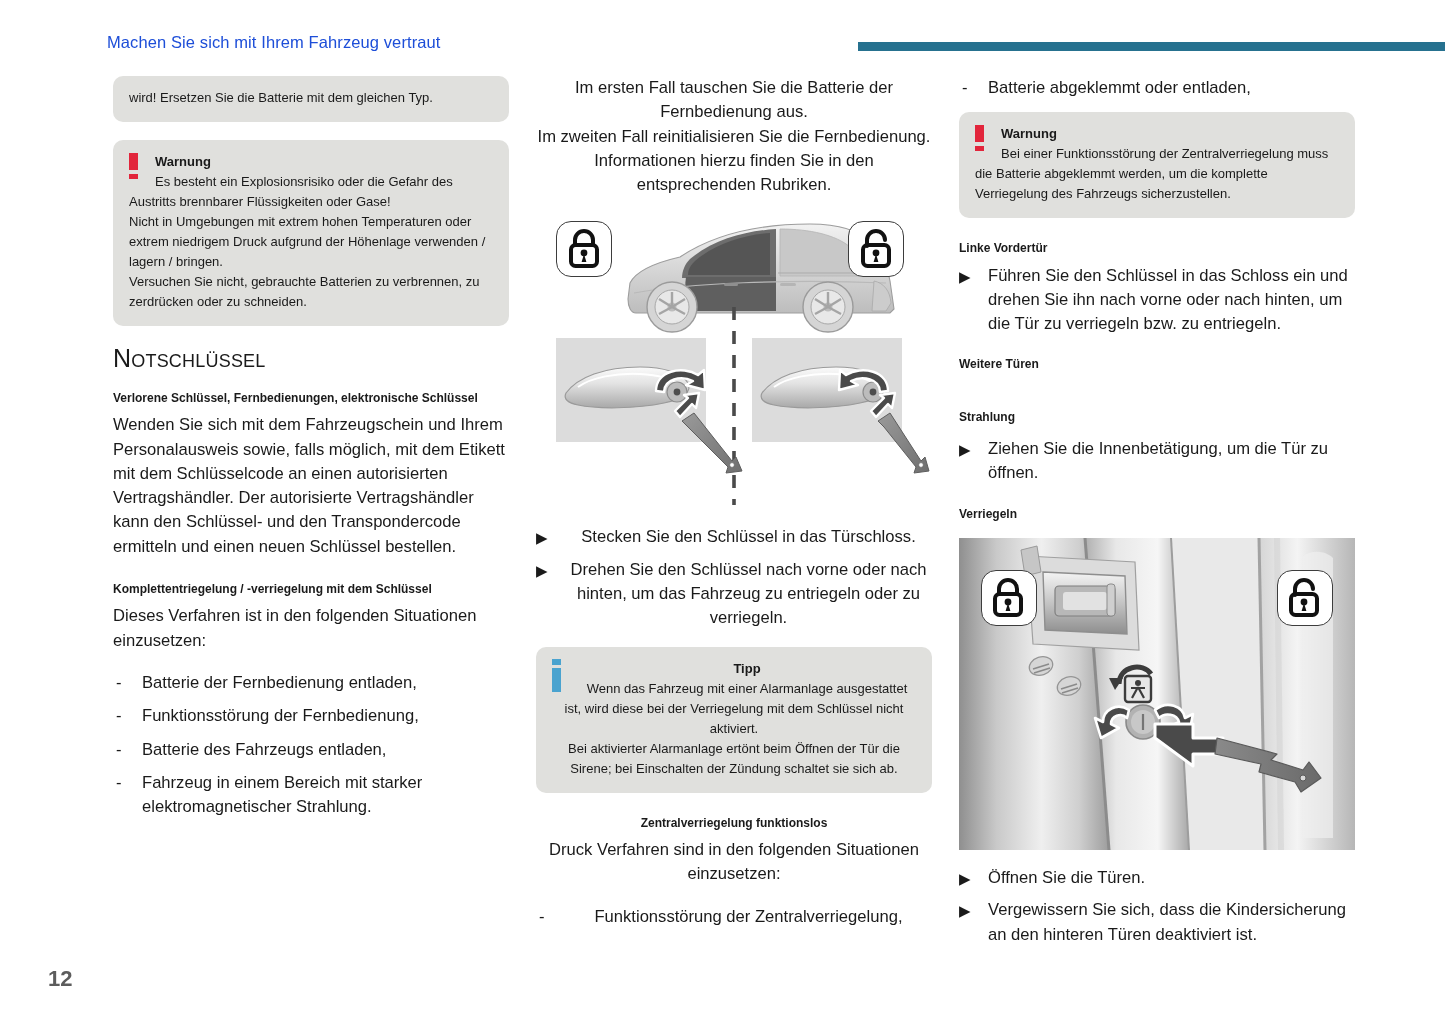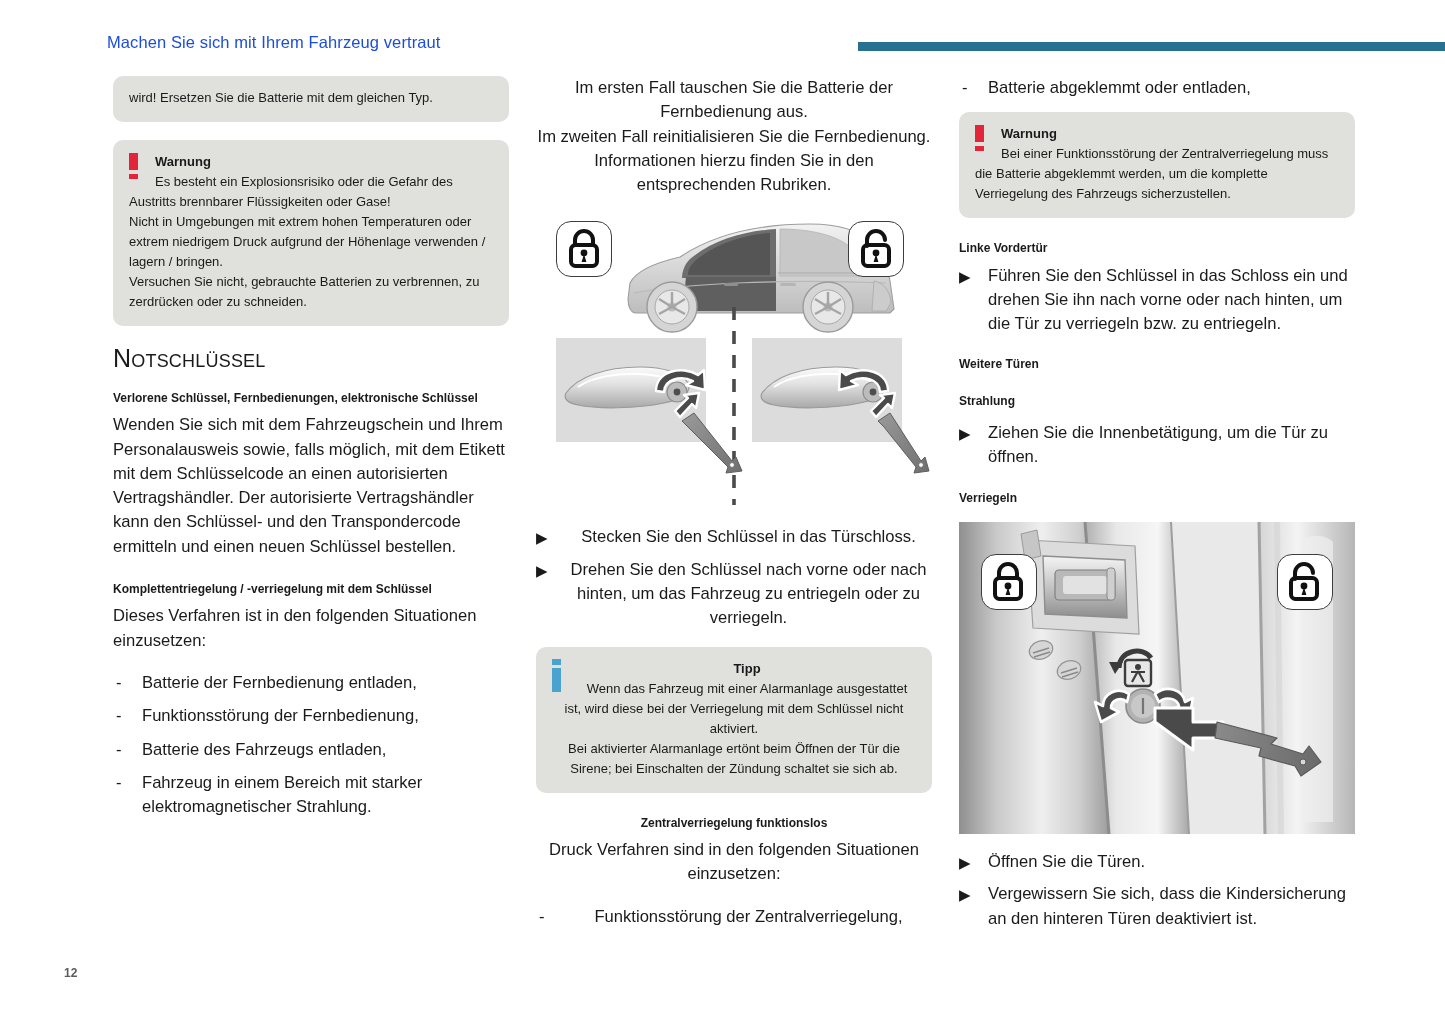--- a/index.html
+++ b/index.html
@@ -37,23 +37,23 @@
     left: 858px;
     top: 42px;
     width: 587px;
     height: 9px;
     background: #26718f;
   }
 
   
   .page-number {
     position: absolute;
-    left: 64px;
+    left: 48px;
     top: 966px;
-    font-size: 12px;
+    font-size: 22px;
     font-weight: bold;
     color: #5c5c5c;
     text-align: center;
   }
 
   
   .col {
     position: absolute;
     top: 76px;
     width: 396px;
@@ -439,21 +439,21 @@
   </div>
 
   <h3 class="sub-title">Linke Vordertür</h3>
   <ul class="arrow-list">
     <li>
       <span class="marker">▶</span>
       <span>Führen Sie den Schlüssel in das Schloss ein und drehen Sie ihn nach vorne oder nach hinten, um die Tür zu verriegeln bzw. zu entriegeln.</span>
     </li>
   </ul>
 
-  <h3 class="sub-title" style="margin-bottom:12px;">Weitere Türen</h3>
+  <h3 class="sub-title" style="margin-bottom:28px;">Weitere Türen</h3>
   <h3 class="sub-title" style="margin-bottom:8px;">Strahlung</h3>
   <ul class="arrow-list">
     <li>
       <span class="marker">▶</span>
       <span>Ziehen Sie die Innenbetätigung, um die Tür zu öffnen.</span>
     </li>
   </ul>
 
   <h3 class="sub-title" style="margin-bottom:12px;">Verriegeln</h3>
 

